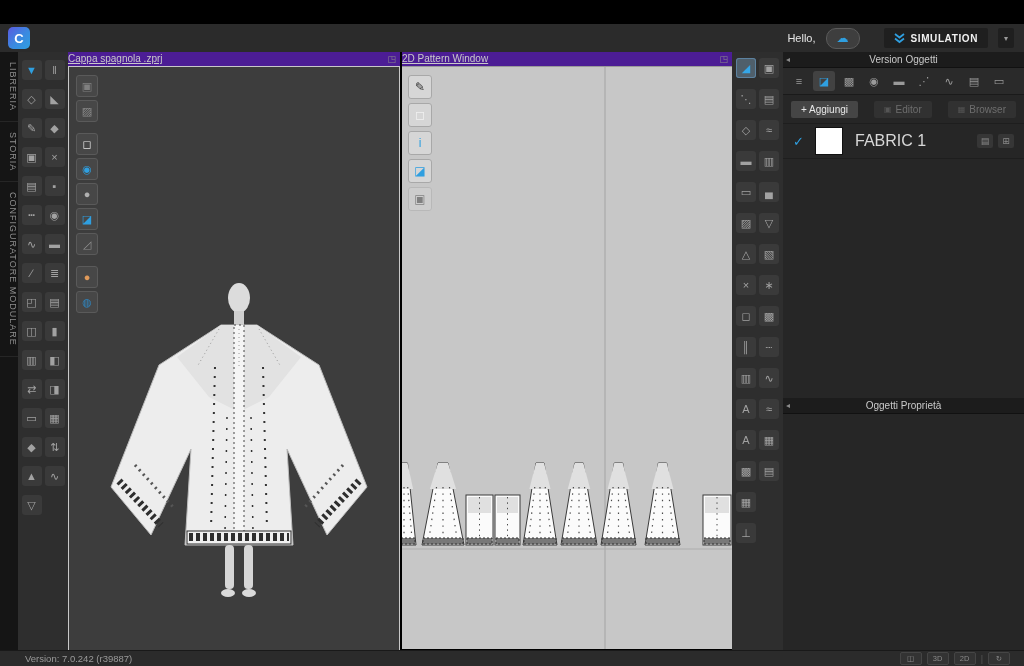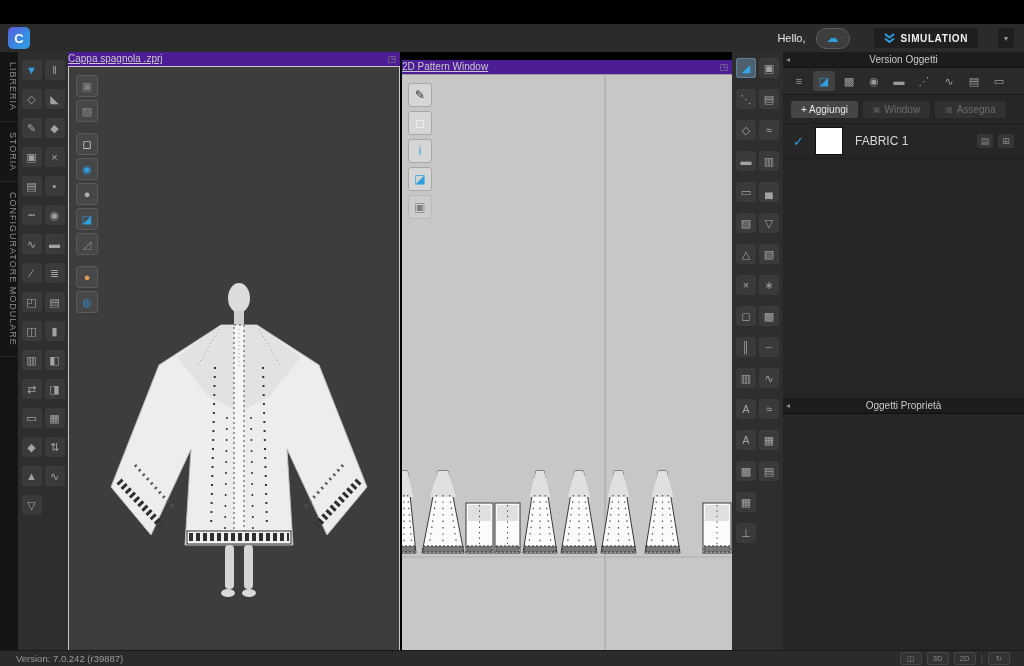--- a/index.html
+++ b/index.html
@@ -13,21 +13,21 @@
            display:flex;align-items:center;}
   #logo{width:22px;height:22px;margin-left:8px;border-radius:5px;
         background:linear-gradient(135deg,#5a5ae0 0%,#3a8ae0 55%,#2f9fe0 100%);
         color:#fff;font-weight:bold;font-size:13px;display:flex;
         align-items:center;justify-content:center;}
   #top-right{margin-left:auto;display:flex;align-items:center;gap:10px;margin-right:10px;}
   #greeting{color:#e6e6e6;font-size:11px;}
   #cloud-btn{width:32px;height:19px;border-radius:10px;background:#3e3e3e;
              border:1px solid #5a5a5a;display:flex;align-items:center;
              justify-content:center;font-size:12px;line-height:1;}
-  #sim-group{display:flex;align-items:flex-end;gap:20px;margin-left:14px;}
+  #sim-group{display:flex;align-items:flex-end;gap:10px;margin-left:14px;}
   #sim-btn{background:#1f1f1f;border-radius:2px;height:20px;display:flex;
            align-items:center;gap:6px;padding:0 10px;}
   #sim-btn svg{display:block;}
   #sim-label{color:#f0f0f0;font-size:10px;font-weight:bold;letter-spacing:.6px;}
   #sim-drop{background:#1f1f1f;border-radius:2px;width:16px;height:20px;color:#9a9a9a;
             font-size:8px;display:flex;align-items:center;justify-content:center;}
   
   #left-tabs{left:0;top:52px;width:18px;height:598px;background:#151515;}
   .vtab{writing-mode:vertical-rl;color:#8f8f8f;font-size:9px;letter-spacing:1px;
         padding:10px 0 10px 0;width:18px;text-align:center;border-bottom:1px solid #262626;}
@@ -49,21 +49,21 @@
   #floor{position:absolute;bottom:-60px;left:-55%;width:215%;height:260px;opacity:.55;
          background:repeating-linear-gradient(#545454 0 1px,transparent 1px 13px),
                     repeating-linear-gradient(90deg,#545454 0 1px,transparent 1px 13px);
          transform:perspective(240px) rotateX(63deg);transform-origin:50% 100%;}
   #toggles3d{position:absolute;left:7px;top:8px;display:flex;flex-direction:column;gap:3px;}
   .tog-btn{width:20px;height:20px;background:#474747;border:1px solid #5a5a5a;border-radius:3px;
            color:#9a9a9a;font-size:11px;display:flex;align-items:center;justify-content:center;}
   .tog-gap{height:5px;}
   #avatar-svg{position:absolute;left:0;top:0;}
   
-  #win2d{left:402px;top:60px;width:330px;height:456px;}
+  #win2d{left:402px;top:52px;width:330px;height:456px;}
   #canvas2d{position:relative;width:330px;height:583px;background:#c7c7c7;overflow:hidden;
             border-top:1px solid #9a9a9a;box-sizing:border-box;}
   #tools2d{position:absolute;left:6px;top:8px;display:flex;flex-direction:column;gap:4px;}
   .tool2d{width:22px;height:22px;background:#d6d6d6;border:1px solid #a8a8a8;border-radius:3px;
           color:#2b2b2b;font-size:12px;display:flex;align-items:center;justify-content:center;}
   .tool2d.disabled{opacity:.45;}
   #pattern-svg{position:absolute;left:0;top:0;}
   
   #right-tools{left:732px;top:52px;width:51px;height:598px;background:#2e2e2e;
                display:flex;justify-content:center;gap:3px;padding-top:6px;box-sizing:border-box;}
@@ -71,38 +71,38 @@
   
   #right-panel{left:783px;top:52px;width:241px;height:598px;background:#262626;}
   .panel-header{height:15px;background:#1c1c1c;color:#c9c9c9;font-size:10px;line-height:15px;
                 text-align:center;position:relative;border-bottom:1px solid #111;}
   .collapse-ic{position:absolute;left:3px;top:0;color:#8a8a8a;font-size:8px;}
   #browser-tabs{height:26px;background:#2a2a2a;display:flex;align-items:center;gap:3px;
                 padding:0 5px;border-bottom:1px solid #1a1a1a;}
   .btab{width:22px;height:20px;border-radius:3px;color:#9a9a9a;font-size:11px;
         display:flex;align-items:center;justify-content:center;}
   .btab.selected{background:#424242;}
-  #btn-row{display:flex;justify-content:flex-start;gap:5px;padding:6px 8px 5px 8px;}
+  #btn-row{display:flex;justify-content:space-between;gap:5px;padding:6px 8px 5px 8px;}
   .pbtn{font-size:10px;border-radius:2px;padding:3px 10px;display:flex;align-items:center;gap:4px;}
   .pbtn.active{background:#454545;color:#e8e8e8;}
   .pbtn.dim{background:#313131;color:#6e6e6e;}
   .pbtn .mini{font-size:8px;opacity:.6;}
   #fabric-list{border-top:1px solid #1e1e1e;}
   .fabric-row{height:34px;display:flex;align-items:center;padding:0 10px;
               border-bottom:1px solid #1e1e1e;}
   .fab-check{color:#2f9fe0;font-size:13px;font-weight:bold;width:22px;}
   .fab-swatch{width:26px;height:26px;background:#fff;border:1px solid #111;}
-  .fab-name{color:#d8d8d8;font-size:12px;margin-left:12px;flex:1;}
+  .fab-name{color:#d8d8d8;font-size:16px;margin-left:12px;flex:1;}
   .fab-ic{width:16px;height:14px;background:#363636;border-radius:2px;color:#8a8a8a;
           font-size:9px;display:flex;align-items:center;justify-content:center;margin-left:5px;}
   #editor-header{position:absolute;left:0;top:346px;width:241px;}
   
   #status-bar{left:0;top:650px;width:1024px;height:16px;background:#2b2b2b;
               border-top:1px solid #191919;display:flex;align-items:center;box-sizing:border-box;}
-  #version{color:#9a9a9a;font-size:9.5px;margin-left:16px;}
+  #version{color:#9a9a9a;font-size:9.5px;margin-left:25px;}
   #sb-right{margin-left:auto;display:flex;align-items:center;gap:5px;margin-right:14px;}
   .sb-btn{min-width:16px;height:11px;background:#333;border:1px solid #454545;border-radius:2px;
           color:#8a8a8a;font-size:7.5px;line-height:1;display:flex;align-items:center;
           justify-content:center;padding:0 2px;}
   .sb-sep{color:#555;font-size:9px;}
 </style>
 </head>
 <body>
 
 <div id="top-black" class="abs"></div>
@@ -355,25 +355,25 @@
       <div class="btab">∿</div>
       <div class="btab">▤</div>
       <div class="btab">▭</div>
   </div>
   <div id="btn-row">
     <div class="pbtn active">
       <span>+ Aggiungi</span>
     </div>
     <div class="pbtn dim">
       <span class="mini">▣</span>
-      <span>Window</span>
+      <span>Editor</span>
     </div>
     <div class="pbtn dim">
       <span class="mini">▦</span>
-      <span>Assegna</span>
+      <span>Browser</span>
     </div>
   </div>
   <div id="fabric-list">
     <div class="fabric-row">
         <span class="fab-check">✓</span>
         <span class="fab-swatch"></span>
         <span class="fab-name">FABRIC 1</span>
         <span class="fab-ic">▤</span>
         <span class="fab-ic">⊞</span>
       </div>

